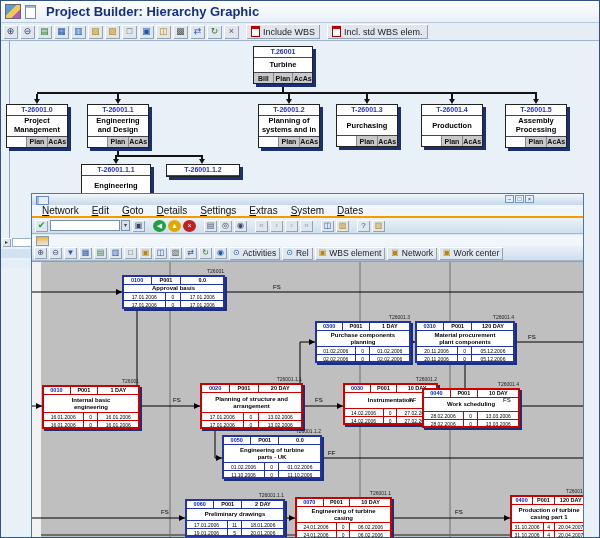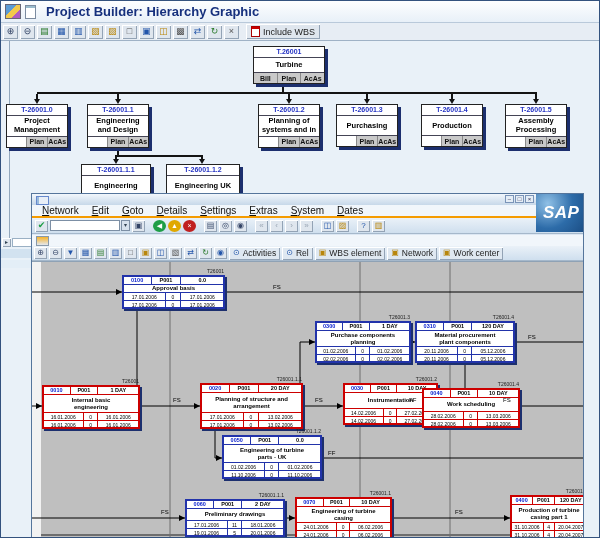--- a/index.html
+++ b/index.html
@@ -155,20 +155,24 @@
       <span class="tbtn">
         <span style="color: rgb(42, 122, 42);">↻</span>
       </span>
       <span class="tbtn">
         <span style="color: rgb(85, 85, 85);">×</span>
       </span>
       <span class="tbar-btn">
         <span class="wbs-ic"></span>
         <span>Include WBS</span>
       </span>
+      <span class="tbar-btn">
+        <span class="wbs-ic"></span>
+        <span>Incl. std WBS elem.</span>
+      </span>
     </div>
 
   <div class="pb-canvas"></div>
   <div class="vdivider" style="left:8px;top:40px;height:197px"></div>
 
   <div class="vline" style="left:281px;top:81px;width:2px;height:11px"></div>
   <div class="hline" style="left:36px;top:91px;width:500px;height:2px"></div>
   <div class="vline" style="left:35px;top:93px;width:2px;height:6px"></div>
   <div class="vline" style="left:116px;top:93px;width:2px;height:6px"></div>
   <div class="vline" style="left:287px;top:93px;width:2px;height:6px"></div>
@@ -181,21 +185,21 @@
   <div class="harrow" style="left:363px;top:98px"></div>
   <div class="harrow" style="left:448px;top:98px"></div>
   <div class="harrow" style="left:532px;top:98px"></div>
   <div class="vline" style="left:116px;top:145px;width:2px;height:10px"></div>
   <div class="hline" style="left:114px;top:154px;width:88px;height:2px"></div>
   <div class="vline" style="left:114px;top:156px;width:2px;height:4px"></div>
   <div class="vline" style="left:200px;top:156px;width:2px;height:4px"></div>
   <div class="harrow" style="left:112px;top:158px"></div>
   <div class="harrow" style="left:198px;top:158px"></div>
 
-  <div class="hnode" style="left:252px;top:45px;width:72px">
+  <div class="hnode" style="left:252px;top:45px;width:60px">
     <div class="hnode-code">T.26001</div>
     <div class="hnode-name" style="min-height:12px">Turbine</div>
     <div class="hnode-footer">
       <span class="fcell">Bill</span>
       <span class="fcell">Plan</span>
       <span class="fcell">AcAs</span>
     </div>
   </div>
   <div id="hier">
       <div class="hnode" style="left: 5px; top: 103px; width: 62px;">
@@ -251,21 +255,20 @@
           <span class="fcell">Plan</span>
           <span class="fcell">AcAs</span>
         </div>
       </div>
       <div class="hnode" style="left: 80px; top: 163px; width: 70px;">
         <div class="hnode-code">T-26001.1.1</div>
         <div class="hnode-name">Engineering</div>
       </div>
       <div class="hnode" style="left: 165px; top: 163px; width: 74px;">
         <div class="hnode-code">T-26001.1.2</div>
-        <div class="hnode-name">Engineering UK</div>
       </div>
     </div>
 
   <div class="pb-scrollbtn" style="left:1px;top:237px">▸</div>
   <div class="pb-scrolltrack" style="left:11px;top:237px;width:35px;height:9px"></div>
   <div class="strip" style="top:248px;height:9px;background:#d2e2f0"></div>
   <div class="strip" style="top:259px;height:8px;background:#e3eef7"></div>
 
   <div class="sapwin">
     <div class="chrome">
@@ -396,21 +399,20 @@
         </span>
         <span class="abtn-label">
           <span class="mini-ic create-icon">▣</span>
           <span>Network</span>
         </span>
         <span class="abtn-label">
           <span class="mini-ic create-icon">▣</span>
           <span>Work center</span>
         </span>
       </div>
-    <div class="logo">SAP</div>
 
     <div class="netcanvas" id="net">
       <div class="net-margin"></div>
       <svg width="553" height="279" viewBox="47 259 553 279">
         <g stroke="#6e6e6e" stroke-width="1" fill="none">
           <path d="M185,259V538 M375,259V538 M465,259V538"></path>
           <path d="M56,532H600" stroke-width="2"></path>
         </g>
         <g stroke="#000" stroke-width="1" fill="none">
           <path d="M47,289H137 M240,289H600 M152,306V382 M47,403H600 M315,339H330 M315,339V403 M426,339H430 M530,339H600 M480,360V385 M230,403V455 M230,455H237 M337,455H600 M47,515H600"></path>

